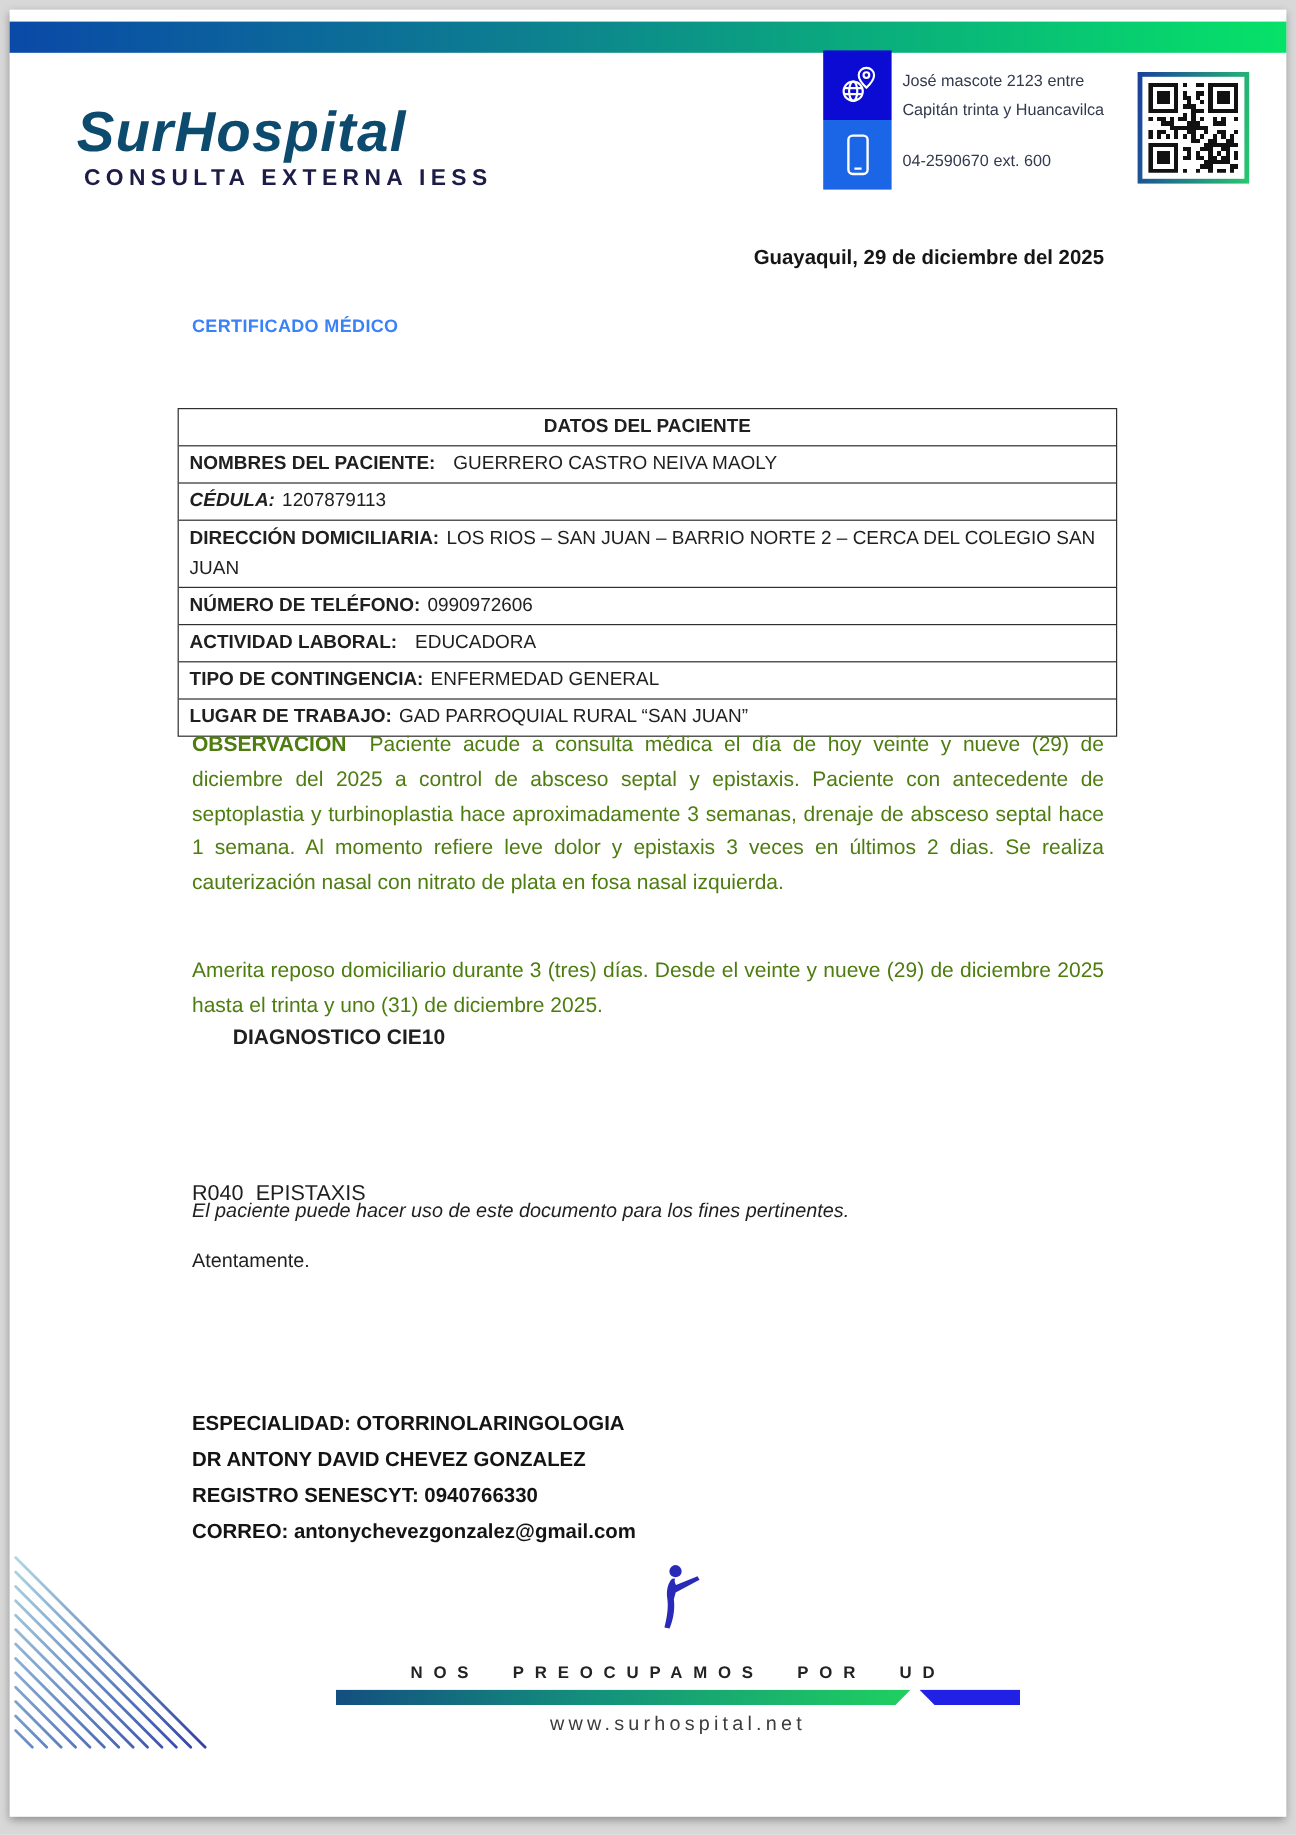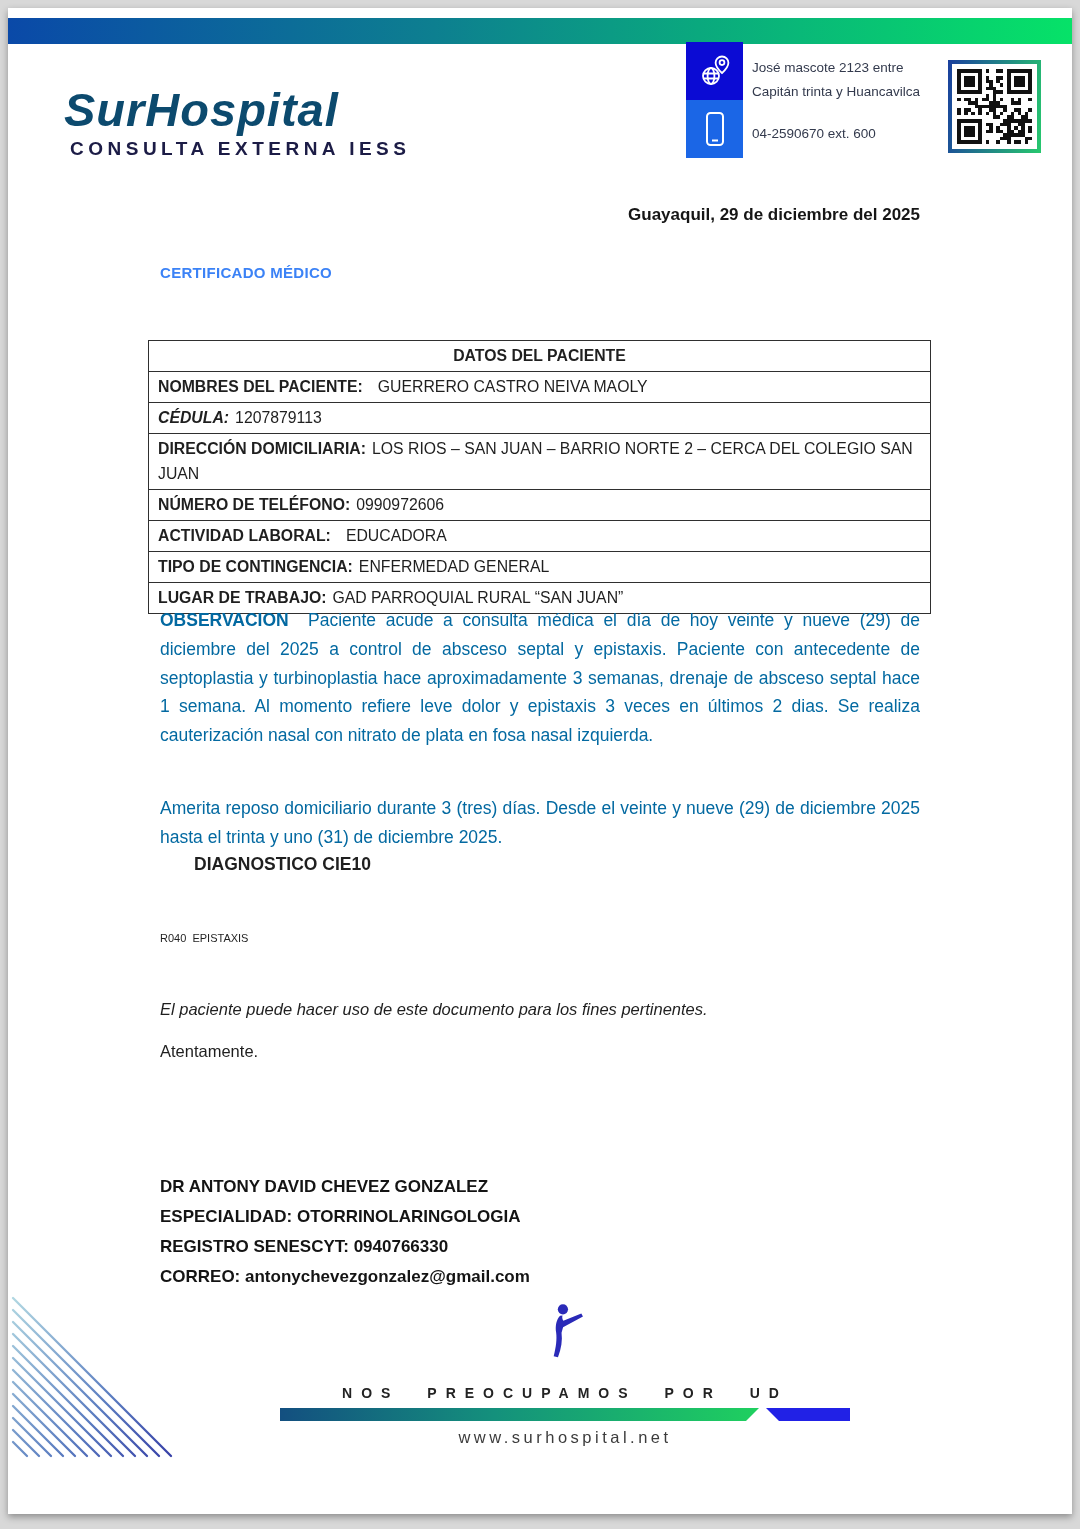--- a/index.html
+++ b/index.html
@@ -78,27 +78,27 @@
   .ptable .thead { text-align:center; font-weight:bold; }
   .lbl { font-weight:bold;text-align:right; }
   .lbl.it { font-style:italic; }
   .val { margin-left:6px; }
   .val.wide { margin-left:15px; }
 
   
   .para {
     position:absolute; left:152px; width:760px;
     font-size:17.5px; line-height:28.8px;
-    text-align:justify; color:#0369a1;
+    text-align:justify; color:#4d7c0f;
   }
   .obs { top:598px; }
   .obs-label { font-weight:bold; }
   .rest { top:786px; }
   .diag-head { position:absolute; left:152px; top:846px; font-size:17.5px; font-weight:bold;margin-left:34px; }
-  .diag-code { position:absolute; left:152px; top:924px; font-size:11px; white-space:pre-wrap; }
+  .diag-code { position:absolute; left:152px; top:976px; font-size:18px; white-space:pre-wrap; }
   .usage-note { position:absolute; left:152px; top:992px; font-size:16.5px; font-style:italic; }
   .closing { position:absolute; left:152px; top:1034px; font-size:16.5px; }
 
   
   .doctor {
     position:absolute; left:152px; top:1164px;
     font-size:17px; font-weight:bold; line-height:30px; color:#141414;
   }
 
   
@@ -324,22 +324,22 @@
   <p class="para obs"><span class="obs-label">OBSERVACION</span>&nbsp;&nbsp;<span>Paciente acude a consulta médica el día de hoy veinte y nueve (29) de diciembre del 2025 a control de absceso septal y epistaxis. Paciente con antecedente de septoplastia y turbinoplastia hace aproximadamente 3 semanas, drenaje de absceso septal hace 1 semana. Al momento refiere leve dolor y epistaxis 3 veces en últimos 2 dias. Se realiza cauterización nasal con nitrato de plata en fosa nasal izquierda.</span></p>
 
   <p class="para rest">Amerita reposo domiciliario durante 3 (tres) días. Desde el veinte y nueve (29) de diciembre 2025 hasta el trinta y uno (31) de diciembre 2025.</p>
 
   <div class="diag-head">DIAGNOSTICO CIE10</div>
   <div class="diag-code">R040  EPISTAXIS</div>
   <div class="usage-note">El paciente puede hacer uso de este documento para los fines pertinentes.</div>
   <div class="closing">Atentamente.</div>
 
   <div class="doctor">
+    <div>ESPECIALIDAD: OTORRINOLARINGOLOGIA</div>
     <div>DR ANTONY DAVID CHEVEZ GONZALEZ</div>
-    <div>ESPECIALIDAD: OTORRINOLARINGOLOGIA</div>
     <div>REGISTRO SENESCYT: 0940766330</div>
     <div>CORREO: antonychevezgonzalez@gmail.com</div>
   </div>
 
   <div class="footer">
     <div class="figure-icon">
       <svg width="48" height="58" viewBox="0 0 34 42" fill="#2a2ab8">
         <circle cx="15.5" cy="4.6" r="3.7"></circle>
         <path d="M13.4 9.2 C10.8 12 9.8 16.5 10.6 21.5 C11.2 26 10.6 31.5 8.8 38.5 L11.9 39.2 C14.4 33 15.2 27 14.5 21.5 L15.6 17.5 L30 9.8 L28.8 7.6 L15.8 12.9 C15 11.4 14.8 10.2 15.2 9 Z"></path>
       </svg>

